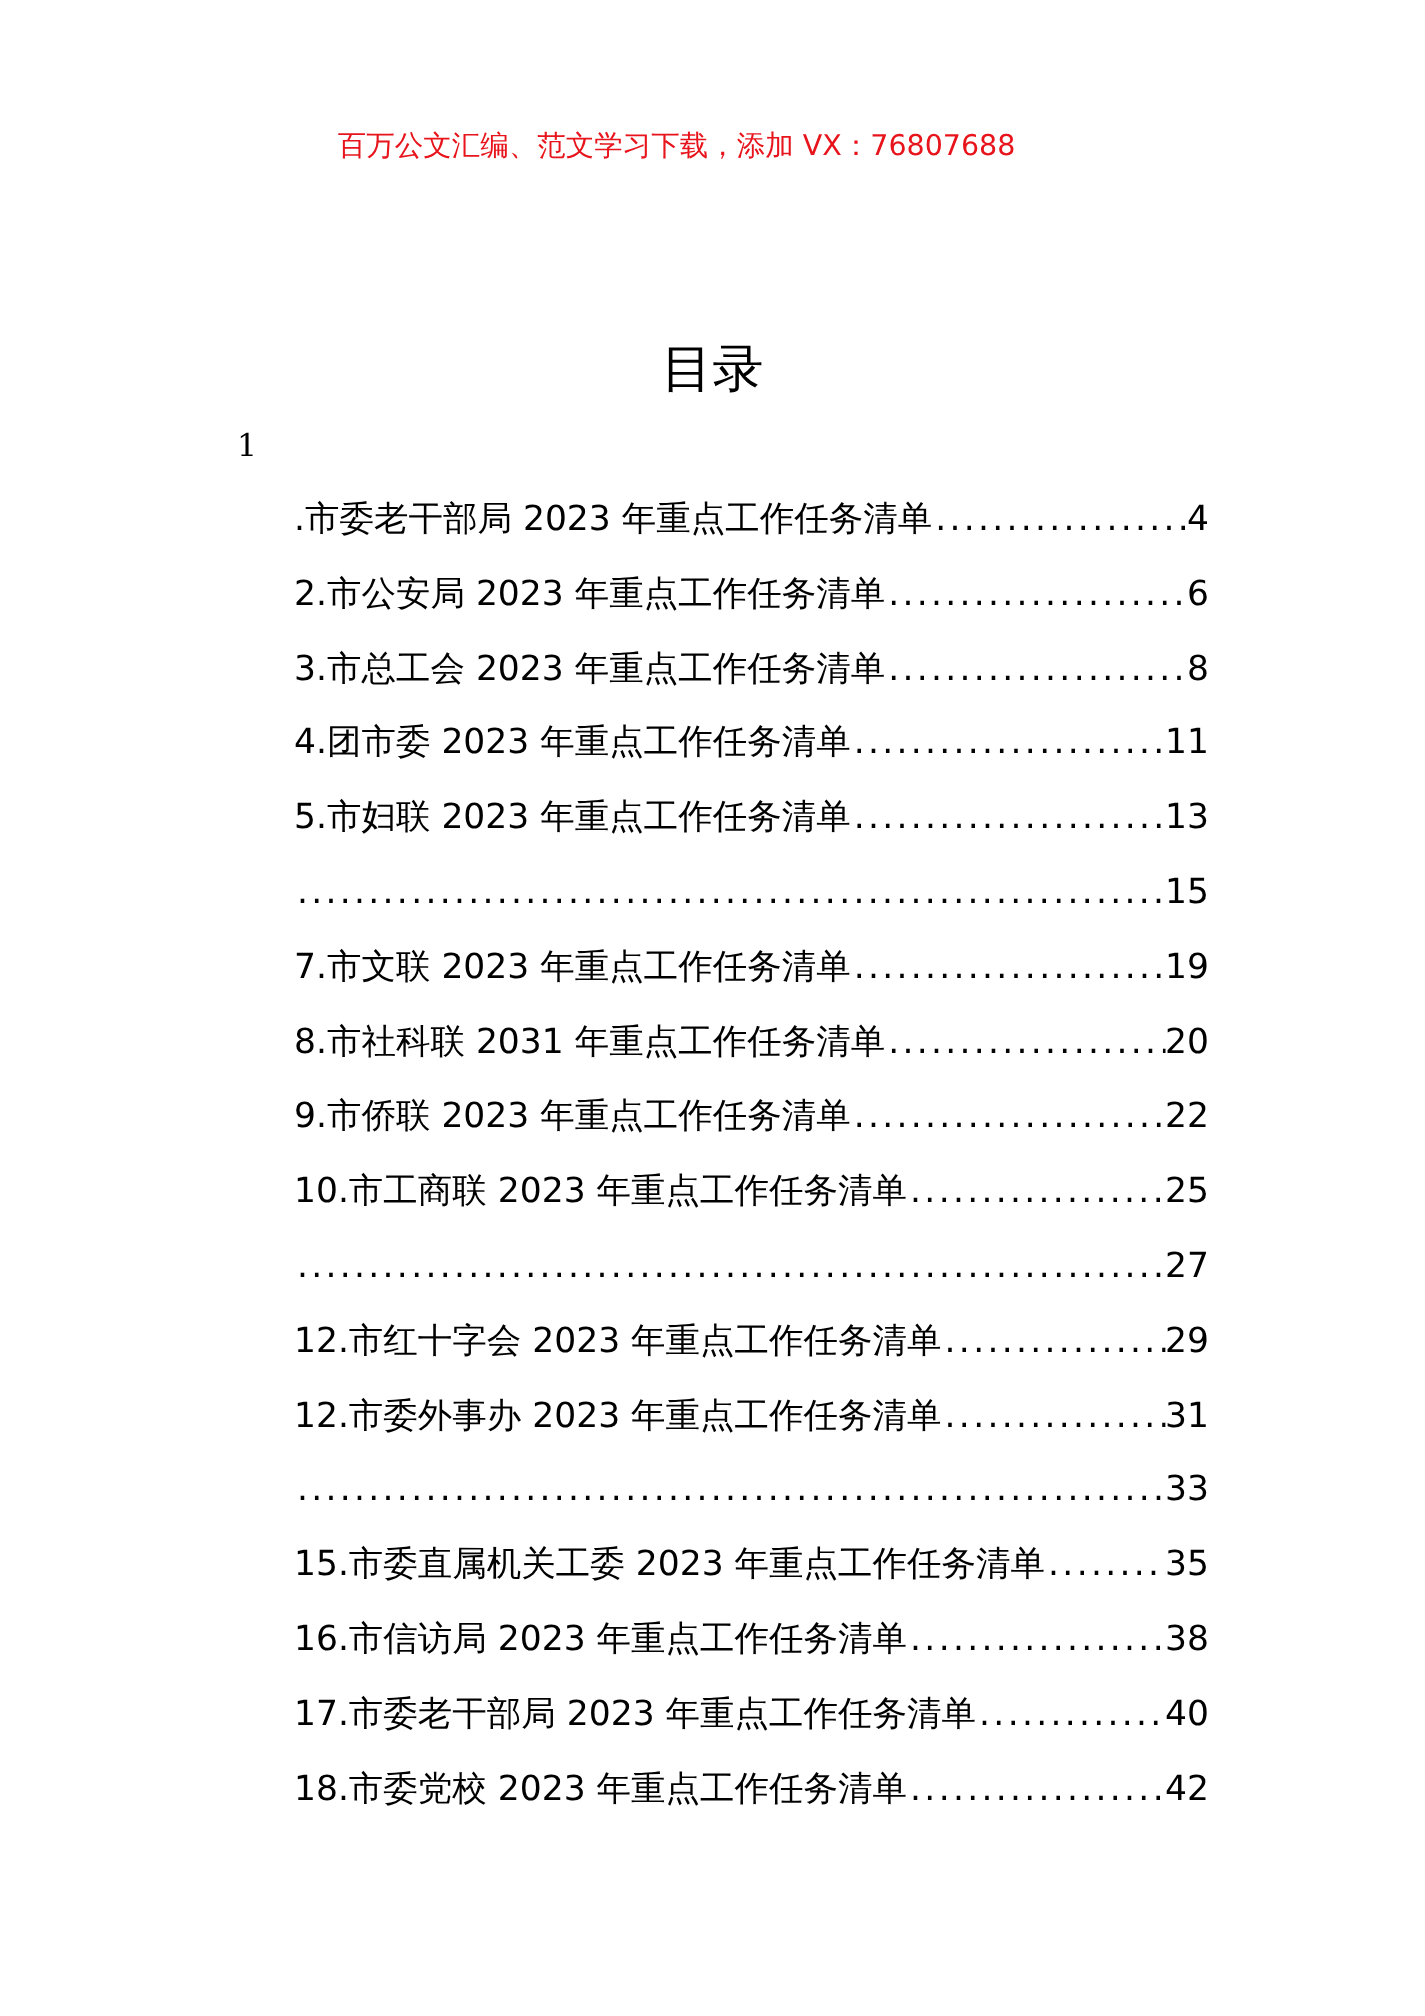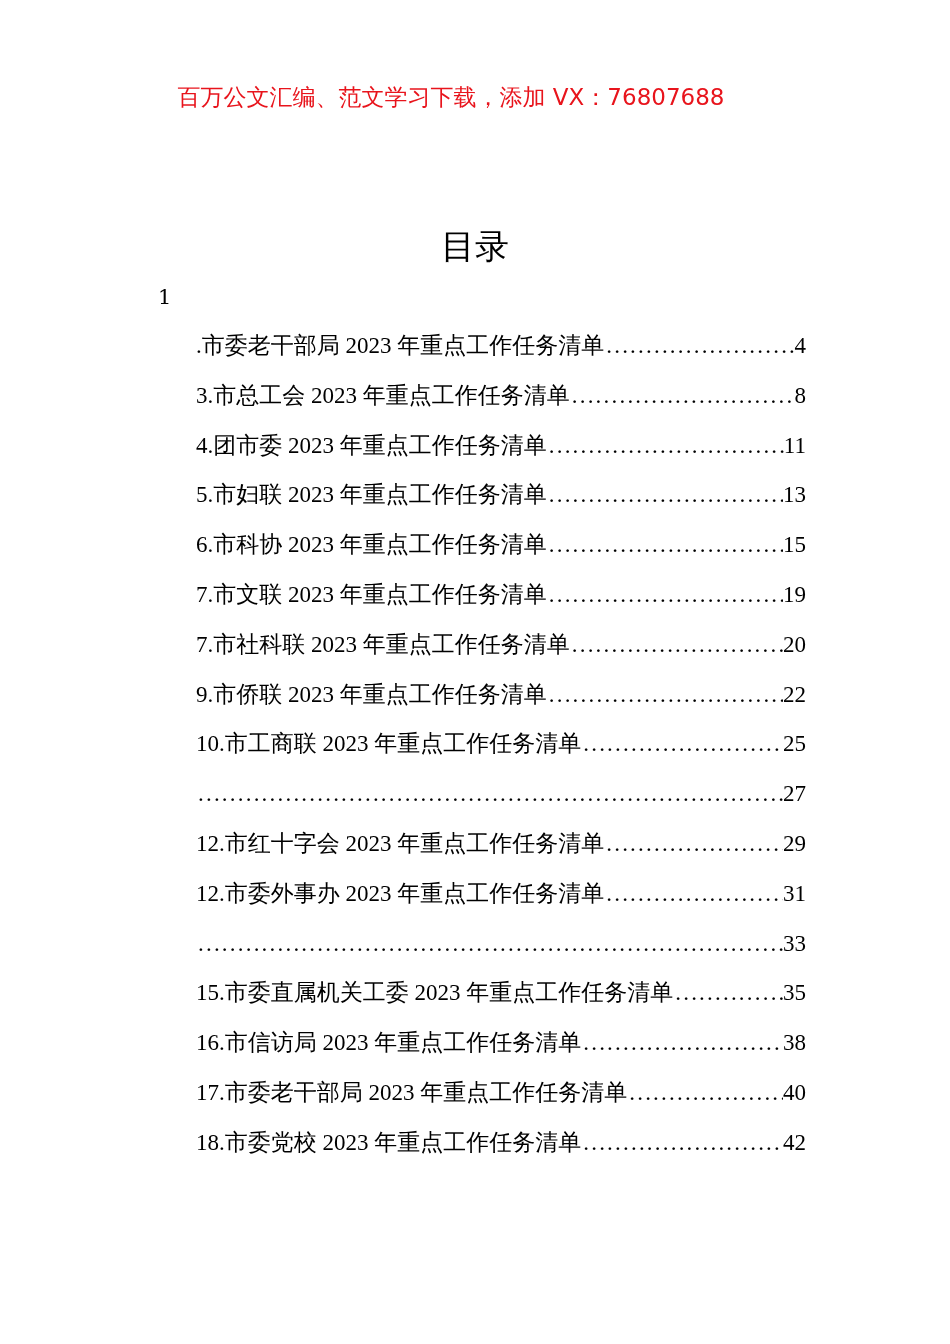--- a/index.html
+++ b/index.html
@@ -14,21 +14,21 @@
       overflow: hidden;
       font-family: "DejaVu Sans", "Liberation Sans", sans-serif;
       color: #000000;
     }
     .header-banner {
       position: absolute;
       top: 84px;
       left: 0;
       width: 902px;
       text-align: center;
-      font-size: 23px;
+      font-size: 19px;
       line-height: 26px;
       color: #e8141c;
       letter-spacing: 0px;
     }
     .doc-title {
       position: absolute;
       top: 224px;
       left: 0;
       width: 950px;
       text-align: center;
@@ -45,21 +45,20 @@
       line-height: 28px;
     }
     .toc {
       position: absolute;
       top: 330px;
       left: 196px;
       width: 610px;
       margin: 0;
       padding: 0;
       list-style: none;
-      font-family: Liberation Serif, serif;
     }
     .toc-entry {
       display: flex;
       align-items: baseline;
       height: 49.8px;
       font-size: 23px;
       line-height: 32px;
       white-space: nowrap;
     }
     .toc-text {
@@ -89,46 +88,50 @@
 
 <div class="stray-num">1</div>
 
 <ul class="toc">
   <li class="toc-entry">
       <span class="toc-text">.市委老干部局 2023 年重点工作任务清单</span>
       <span class="toc-leader"></span>
       <span class="toc-page">4</span>
     </li>
   <li class="toc-entry">
+      <span class="toc-text">2.市公安局 2023 年重点工作任务清单</span>
+      <span class="toc-leader"></span>
+      <span class="toc-page">6</span>
+    </li>
+  <li class="toc-entry">
       <span class="toc-text">3.市总工会 2023 年重点工作任务清单</span>
       <span class="toc-leader"></span>
       <span class="toc-page">8</span>
     </li>
   <li class="toc-entry">
       <span class="toc-text">4.团市委 2023 年重点工作任务清单</span>
       <span class="toc-leader"></span>
       <span class="toc-page">11</span>
     </li>
   <li class="toc-entry">
       <span class="toc-text">5.市妇联 2023 年重点工作任务清单</span>
       <span class="toc-leader"></span>
       <span class="toc-page">13</span>
     </li>
   <li class="toc-entry">
-      <span class="toc-text">6.市科协 2023 年重点工作任务清单</span>
       <span class="toc-leader"></span>
       <span class="toc-page">15</span>
     </li>
   <li class="toc-entry">
       <span class="toc-text">7.市文联 2023 年重点工作任务清单</span>
       <span class="toc-leader"></span>
       <span class="toc-page">19</span>
     </li>
   <li class="toc-entry">
-      <span class="toc-text">7.市社科联 2023 年重点工作任务清单</span>
+      <span class="toc-text">8.市社科联 2031 年重点工作任务清单</span>
       <span class="toc-leader"></span>
       <span class="toc-page">20</span>
     </li>
   <li class="toc-entry">
       <span class="toc-text">9.市侨联 2023 年重点工作任务清单</span>
       <span class="toc-leader"></span>
       <span class="toc-page">22</span>
     </li>
   <li class="toc-entry">
       <span class="toc-text">10.市工商联 2023 年重点工作任务清单</span>

